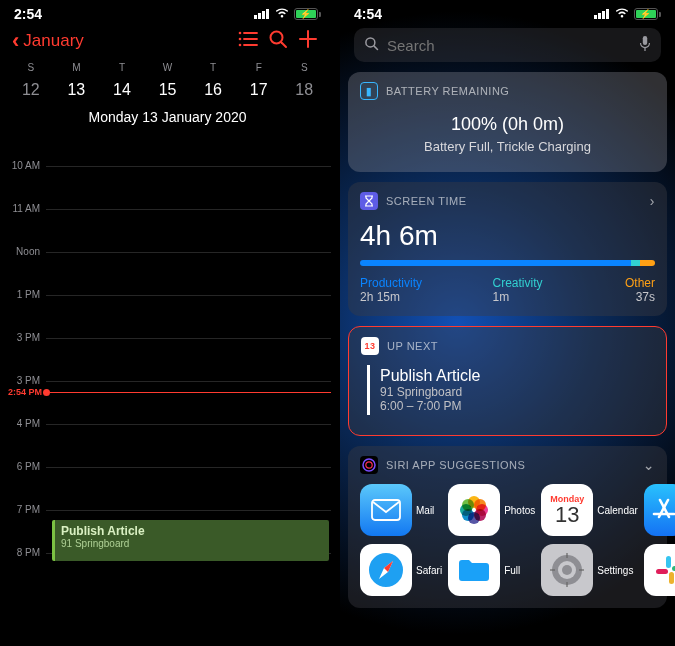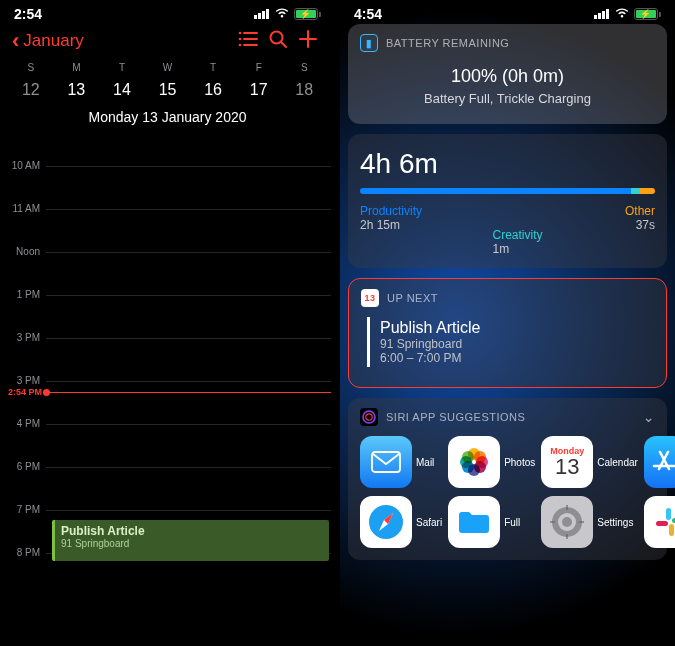--- a/index.html
+++ b/index.html
@@ -73,21 +73,21 @@
 .st-bar { height: 6px; border-radius: 3px; display: flex; overflow: hidden; margin-bottom: 10px; }
 .st-bar .seg { height: 100%; }
 .st-bar .seg.prod { background: #0a84ff; }
 .st-bar .seg.creat { background: #32d1d1; }
 .st-bar .seg.other { background: #ffa015; }
 .st-cats { display: flex; font-size: 12px; }
 .st-cats .cat { flex: 1; }
 .st-cats .cat.right { text-align: right; flex: 0 0 auto; }
 .st-cats .cname { font-size: 12px; }
 .st-cats .cname.prod { color: #0a84ff; }
-.st-cats .cname.creat { color: #32d1d1; margin-top: 24px; }
+.st-cats .cname.creat { color: #32d1d1; }
 .st-cats .cname.other { color: #ffa015; }
 .st-cats .cval { color: #c8c8cc; }
 
 .upnext .evrow { border-left: 3px solid #fff; padding: 2px 0 2px 10px; margin: 10px 6px 8px; }
 .upnext .evt { color: #fff; font-size: 16px; font-weight: 400; }
 .upnext .evd { color: #c0c0c4; font-size: 12px; }
 .upnext.highlight { border: 1px solid #ff3b30; }
 
 .appgrid { display: grid; grid-template-columns: repeat(4, 1fr); gap: 8px 6px; padding: 4px 0 0; }
 .appcell { display: flex; align-items: center; gap: 4px; }
@@ -262,31 +262,56 @@
     <span class="battery">
       <span class="batt-body">
           <span class="batt-fill"></span>
           <span class="batt-bolt">⚡</span>
         </span>
         <span class="batt-tip"></span>
     </span>
   </div>
 
   <div class="p2content">
+    <div class="searchbar">
+      <span class="mag">
+        <svg width="15" height="15" viewBox="0 0 20 20" fill="none" stroke="#9a9aa0" stroke-width="2">
+            <circle cx="8.5" cy="8.5" r="6"></circle>
+            <line x1="13.5" y1="13.5" x2="18" y2="18" stroke-linecap="round"></line>
+          </svg>
+      </span>
+      <input placeholder="Search" style="">
+      <span class="mic">
+        <svg width="12" height="16" viewBox="0 0 12 18" fill="#9a9aa0">
+            <rect x="3.5" y="0" width="5" height="10" rx="2.5"></rect>
+            <path d="M1 8a5 5 0 0010 0" fill="none" stroke="#9a9aa0" stroke-width="1.4"></path>
+            <line x1="6" y1="13" x2="6" y2="17" stroke="#9a9aa0" stroke-width="1.4"></line>
+          </svg>
+      </span>
+    </div>
 
     <div class="widget blurlight">
       <div class="w-head">
         <span class="w-iconbox battery">▮</span>
         <span>BATTERY REMAINING</span>
       </div>
       <div class="wb-big">100% (0h 0m)</div>
       <div class="wb-sub">Battery Full, Trickle Charging</div>
     </div>
 
     <div class="widget">
+      <div class="w-head">
+        <span class="w-iconbox screentime">
+          <svg width="10" height="12" viewBox="0 0 10 12" fill="none" stroke="#fff" stroke-width="1.2">
+              <path d="M1 1h8M1 11h8M2 1v2l3 3-3 3v2M8 1v2L5 6l3 3v2"></path>
+            </svg>
+        </span>
+        <span>SCREEN TIME</span>
+        <span class="w-collapse">›</span>
+      </div>
       <div class="st-total">4h 6m</div>
       <div class="st-bar">
         <div class="seg prod" style="width:92%"></div>
         <div class="seg creat" style="width:3%"></div>
         <div class="seg other" style="width:5%"></div>
       </div>
       <div class="st-cats">
         <div class="cat">
           <div class="cname prod">Productivity</div>
           <div class="cval">2h 15m</div>

